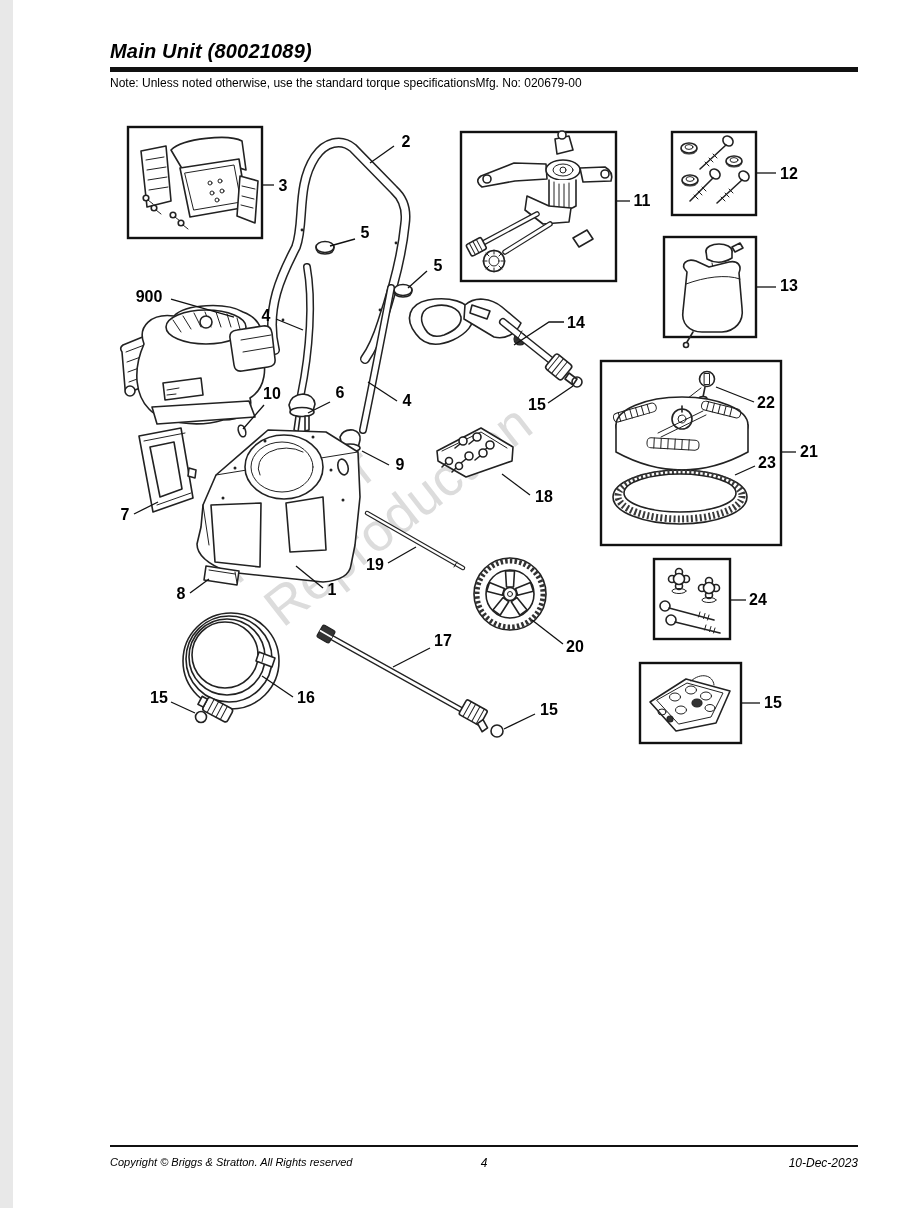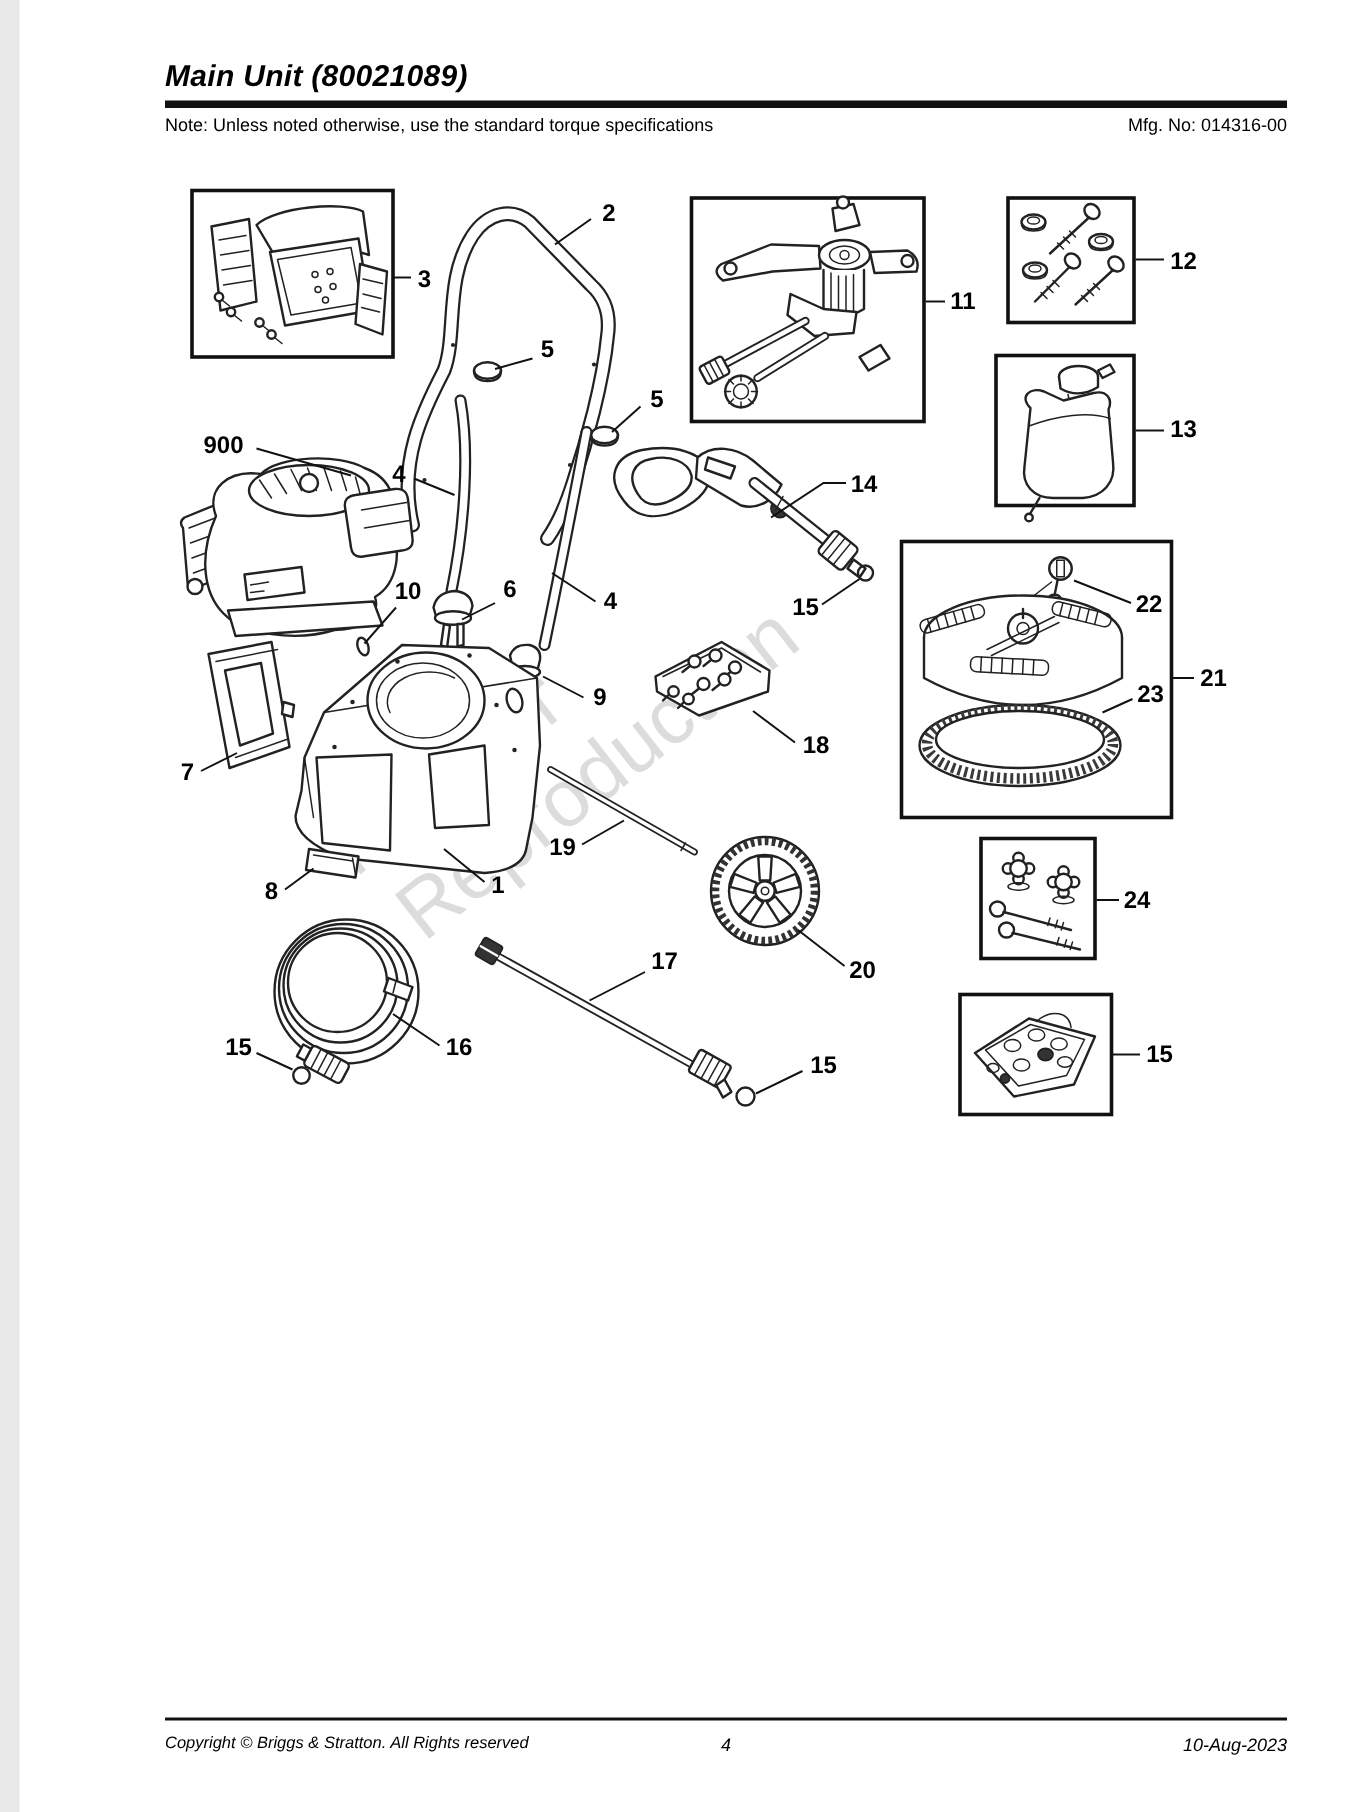--- a/index.html
+++ b/index.html
@@ -1,20 +1,20 @@
 <!DOCTYPE html>
 <html><head>
 <meta charset="utf-8">
 <style>
   html,body{margin:0;padding:0;background:#e8e8e8;}
   .page{position:relative;width:906px;height:1208px;background:#ffffff;overflow:hidden;
         font-family:"Liberation Sans", sans-serif;color:#000000;margin-left:13px;}
   .title{position:absolute;left:97px;top:40px;font-size:20px;font-weight:bold;font-style:italic;letter-spacing:.2px;}
   .rule-thick{position:absolute;left:97px;top:67px;width:748px;height:5px;background:#111;}
-  .note-row{position:absolute;left:97px;top:76px;width:748px;display:flex;justify-content:space-between;font-size:12px;}
+  .note-row{position:absolute;left:97px;top:76px;width:748px;display:flex;justify-content:flex-start;font-size:12px;}
   .footer-rule{position:absolute;left:97px;top:1145px;width:748px;height:2px;background:#111;}
   .footer-row{position:absolute;left:97px;top:1156px;width:748px;height:18px;font-size:12px;font-style:italic;}
   .footer-left{position:absolute;left:0;top:0;font-size:11px;}
   .footer-center{position:absolute;left:0;right:0;text-align:center;top:0;}
   .footer-right{position:absolute;right:0;top:0;}
   svg{position:absolute;left:0;top:0;}
   
   .ln{stroke:#222;fill:none;stroke-width:1.6;stroke-linecap:round;stroke-linejoin:round;}
   .thin{stroke-width:1;}
   .fw{stroke:#222;fill:#fff;stroke-width:1.6;stroke-linecap:round;stroke-linejoin:round;}
@@ -36,21 +36,21 @@
 </style>
 </head>
 <body>
 
 <div class="page">
 
   <div class="title">Main Unit (80021089)</div>
   <div class="rule-thick"></div>
   <div class="note-row">
     <span>Note: Unless noted otherwise, use the standard torque specifications</span>
-    <span>Mfg. No: 014316-00</span>
+    <span>Mfg. No: 020679-00</span>
   </div>
 
   <svg width="906" height="1208" viewBox="0 0 906 1208">
 
     <g transform="translate(295,530) rotate(-38)">
       <text class="wm" x="0" y="0">Not For</text>
       <text class="wm" x="80" y="62">Reproduction</text>
     </g>
 
     <rect class="box" x="115" y="127" width="134" height="111"></rect>
@@ -471,16 +471,16 @@
       <text class="callout" x="754" y="468">23</text>
       <text class="callout" x="745" y="605">24</text>
       <text class="callout" x="760" y="708">15</text>
     </g>
   </svg>
 
   <div class="footer-rule"></div>
   <div class="footer-row">
     <span class="footer-left">Copyright ©  Briggs &amp; Stratton. All Rights reserved</span>
     <span class="footer-center">4</span>
-    <span class="footer-right">10-Aug-2023</span>
+    <span class="footer-right">10-Dec-2023</span>
   </div>
 
 </div>
 
 </body></html>

